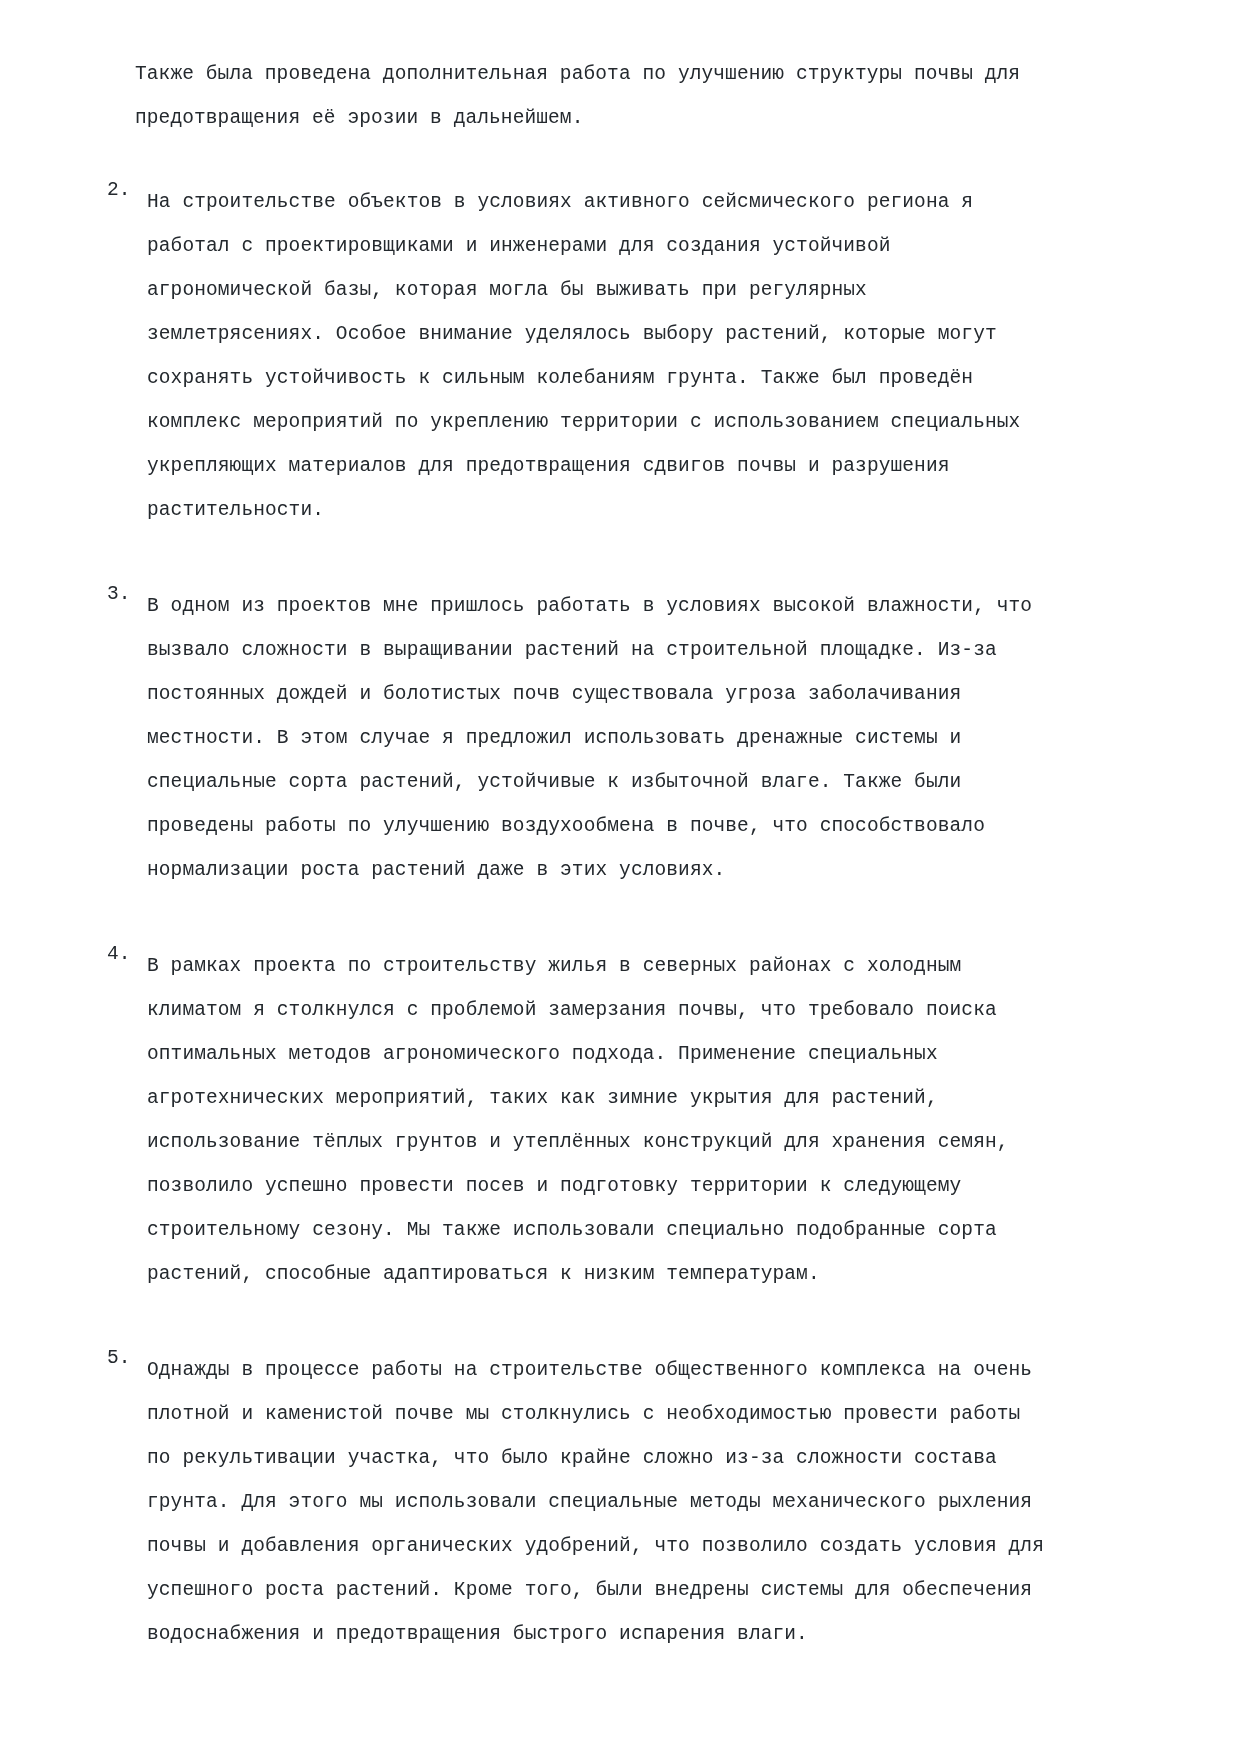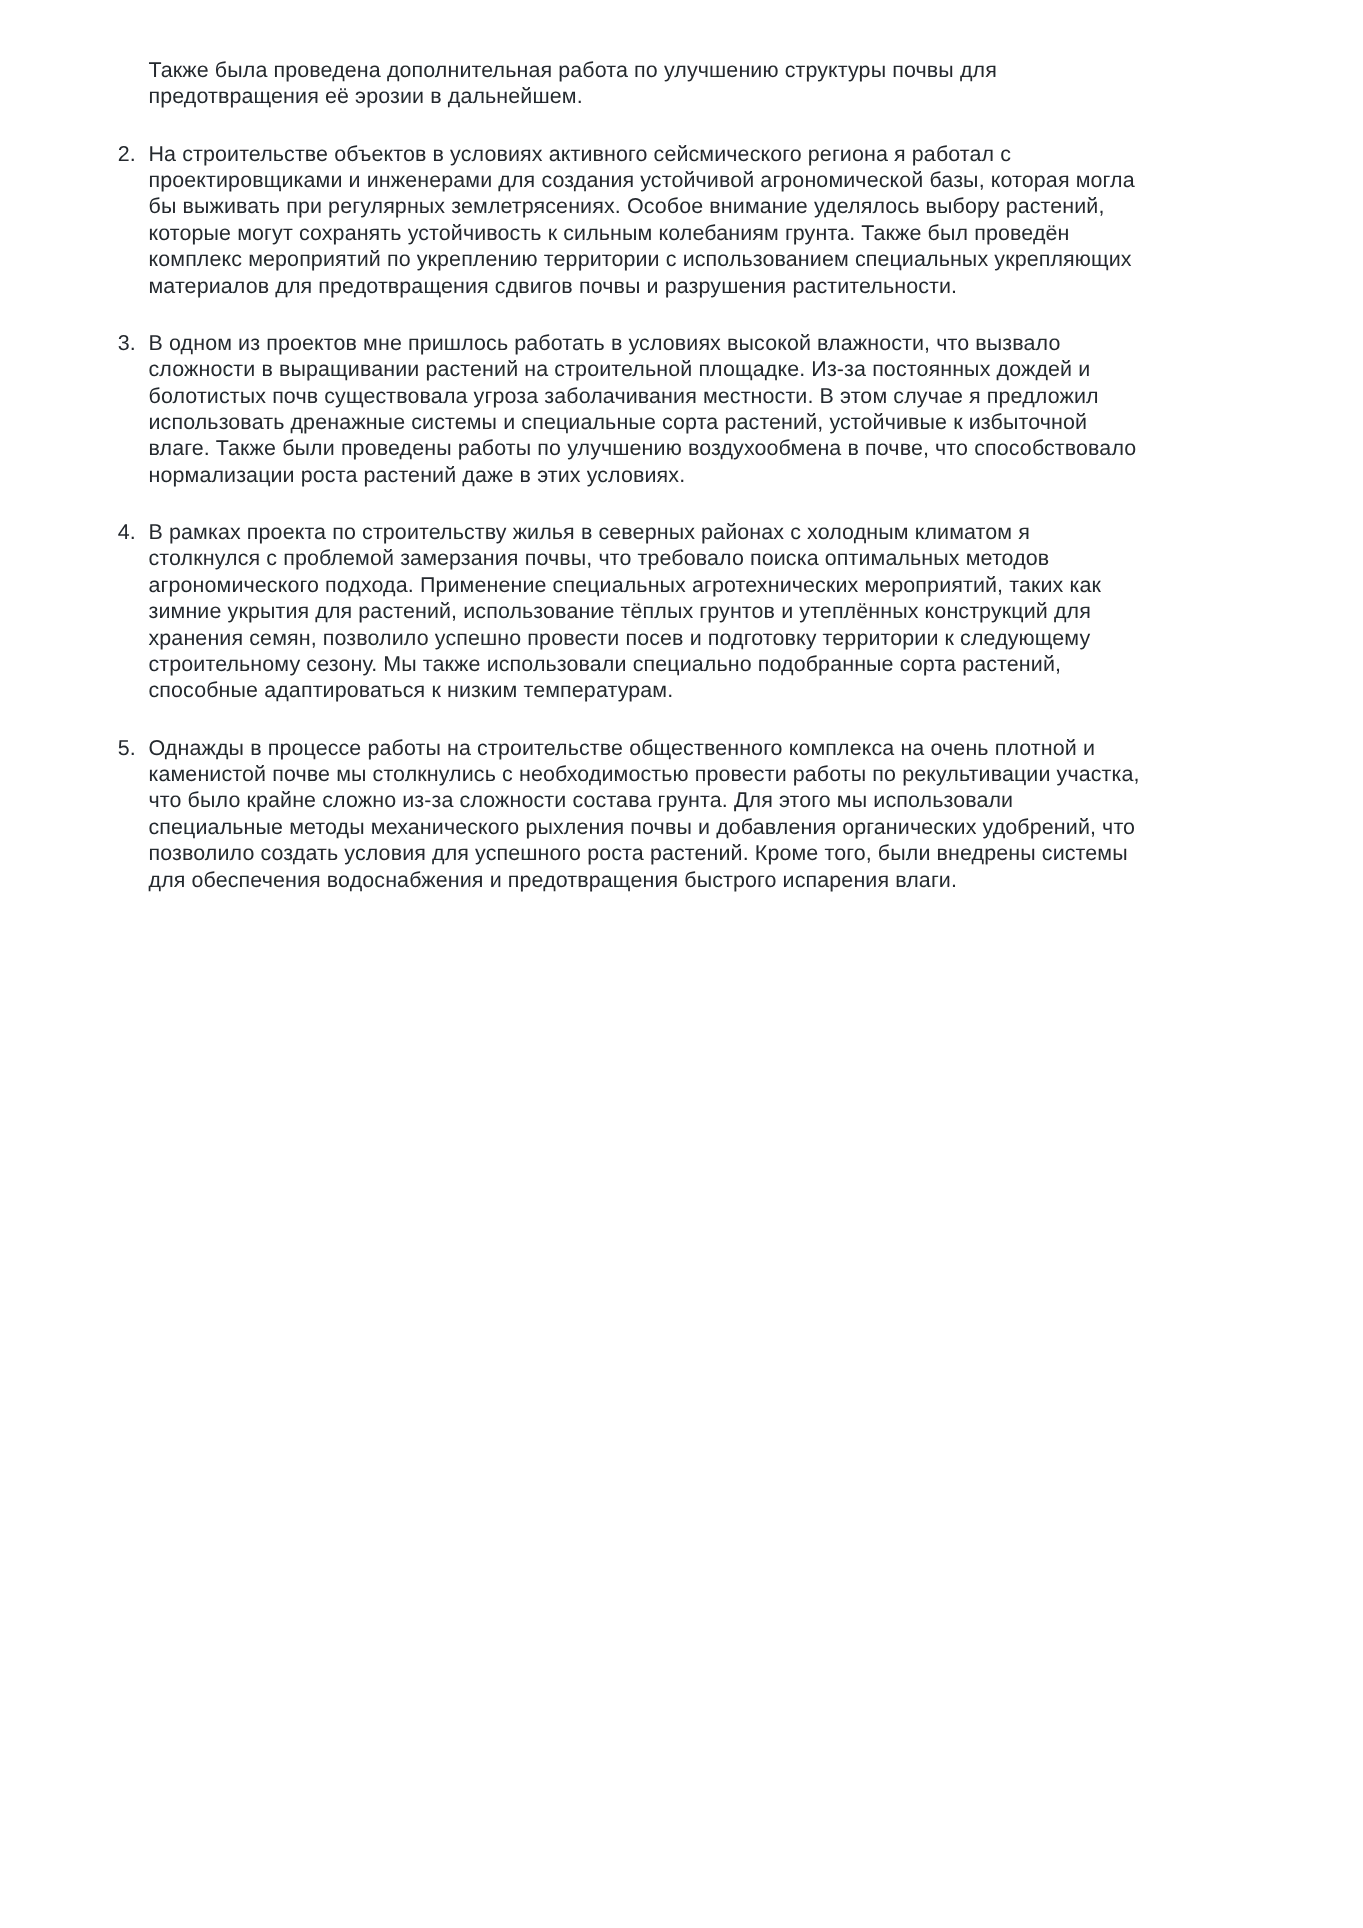--- a/index.html
+++ b/index.html
@@ -14,40 +14,41 @@
     color: #24292e;
     box-sizing: border-box;
   }
   .page {
     padding: 52px 0 0 107px;
     box-sizing: border-box;
     width: 1239px;
   }
   .doc-text {
     font-size: 19.5px;
-    line-height: 24px;
+    line-height: 44px;
     letter-spacing: 0.1px;
+    font-family: Liberation Mono, monospace;
   }
   .intro {
     margin: 0 0 28px 28px;   
     max-width: 905px;
   }
   .list-item {
     display: flex;
     align-items: flex-start;
     margin: 0 0 28px 0;
   }
   .num {
     flex: 0 0 auto;
     width: 22px;
     margin-right: 6px;
     text-align: left;
   }
   .item-text {
-    margin: 0;
+    margin: 12px;
     max-width: 905px;
   }
 </style>
 </head>
 <body>
 
 <div class="page">
 
   <p class="doc-text intro">Также была проведена дополнительная работа по улучшению структуры почвы для предотвращения её эрозии в дальнейшем.</p>
 

